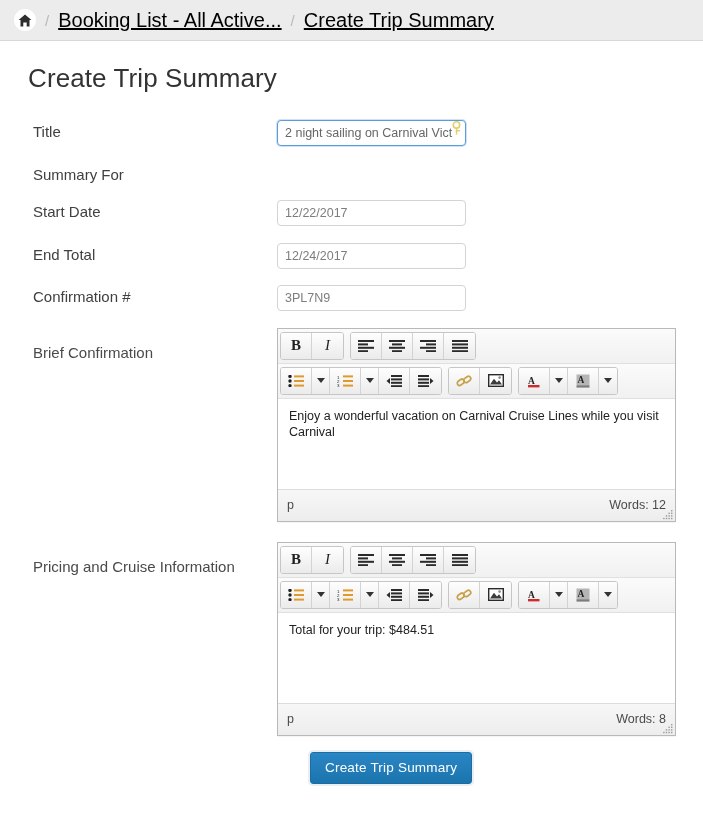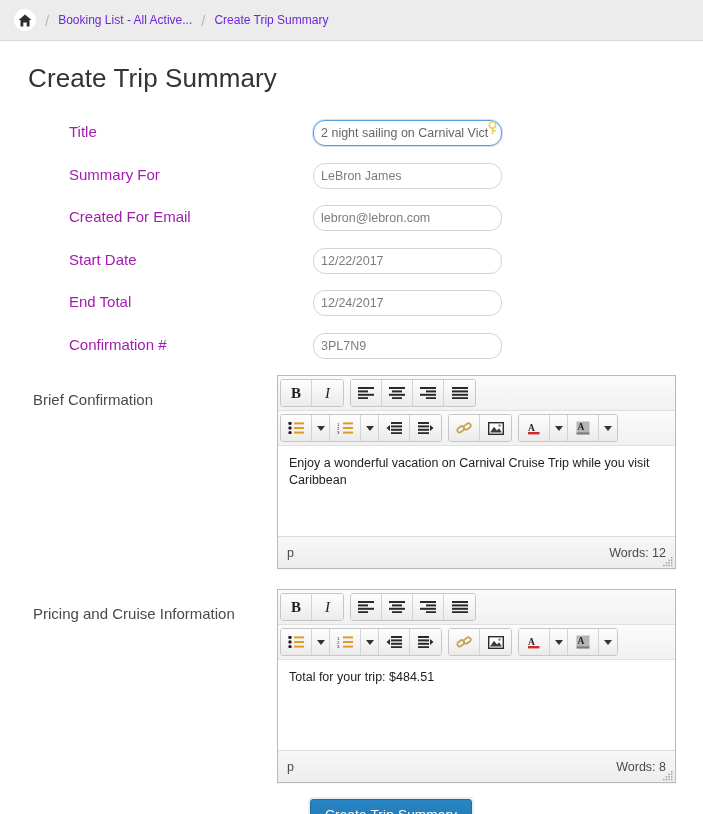--- a/index.html
+++ b/index.html
@@ -25,23 +25,24 @@
   }
   .home-icon{
     width:22px;height:22px;border-radius:50%;
     background:#ffffff;
     display:flex;align-items:center;justify-content:center;
     flex:0 0 auto;
   }
   .home-icon svg{display:block;}
   .crumb-sep{ color:#b9b9b9; font-size:15px; }
   .crumb{
-    color:#6d28d9;
-    font-size:12px;
+    color:#000000;
+    font-size:20px;
     white-space:nowrap;
+    text-decoration:underline;
   }
   .crumb.link{ cursor:pointer; }
 
   
   .page{ padding:0 0 0 0; }
   .page-title{
     font-size:26px;
     color:#333;
     font-weight:400;
     margin:22px 0 0 28px;
@@ -54,36 +55,35 @@
   }
   .form-row{
     display:flex;
     align-items:flex-start;
     margin-bottom:16.5px;
   }
   .form-row .label{
     width:244px;
     flex:0 0 244px;
     font-size:15px;
-    color:#a21caf;
+    color:#404040;
     padding-top:3px;
     line-height:1.2;
-    margin-left:36px;
   }
   .field{
     width:189px;
     height:26px;
     border:1px solid #d4d4d4;
     background:#fff;
     padding:2px 7px;
     font-size:12.5px;
     color:#7d7d7d;
     font-family:"Liberation Sans", sans-serif;
     outline:none;
-    border-radius:12px;
+    border-radius:4px;
   }
   .field.focused{
     border:1px solid #5b9dd9;
     box-shadow:0 0 0 1px #cfe2f5;
     color:#666;
   }
   .field-wrap{ position:relative; width:189px; }
   .key-badge{
     position:absolute;
     right:3px; top:1px;
@@ -221,27 +221,22 @@
             <circle cx="6.5" cy="4" r="3.2" fill="none" stroke="#e3cf6a" stroke-width="1.6"></circle>
             <rect x="5.8" y="6.6" width="1.5" height="7" fill="#e3cf6a"></rect>
             <rect x="5.8" y="9" width="4.2" height="1.4" fill="#e3cf6a"></rect>
           </svg>
         </span>
       </div>
     </div>
 
     <div class="form-row">
       <div class="label">Summary For</div>
-      <input class="field" value="LeBron James" style="">
-    </div>
-
-    <div class="form-row">
-      <div class="label">Created For Email</div>
-      <input class="field" value="lebron@lebron.com" style="">
-    </div>
+    </div>
+
 
     <div class="form-row">
       <div class="label">Start Date</div>
       <input class="field" value="12/22/2017" style="">
     </div>
 
     <div class="form-row">
       <div class="label">End Total</div>
       <input class="field" value="12/24/2017" style="">
     </div>
@@ -380,21 +375,21 @@
                   <text x="1.5" y="9.4" font-size="9.5" font-family="Liberation Serif" font-weight="bold" fill="#1f1f1f">A</text>
                   <rect x="0.5" y="11.2" width="13" height="2.4" fill="#7c7c7c"></rect>
                 </svg>
             </div>
             <div class="tb-btn narrow">
                 <span class="caret"></span>
               </div>
           </div>
         </div>
 
-        <div class="editor-body">Enjoy a wonderful vacation on Carnival Cruise Trip while you visit Caribbean</div>
+        <div class="editor-body">Enjoy a wonderful vacation on Carnival Cruise Lines while you visit Carnival</div>
 
         <div class="editor-status">
           <span>p</span>
           <span>Words: 12</span>
           <span class="resize-grip">
             <svg width="10" height="10" viewBox="0 0 10 10" aria-hidden="true">
                 <g fill="#9a9a9a">
                   <rect x="8" y="0" width="1.4" height="1.4"></rect>
                   <rect x="8" y="2.6" width="1.4" height="1.4"></rect>
                   <rect x="5.4" y="2.6" width="1.4" height="1.4"></rect>

